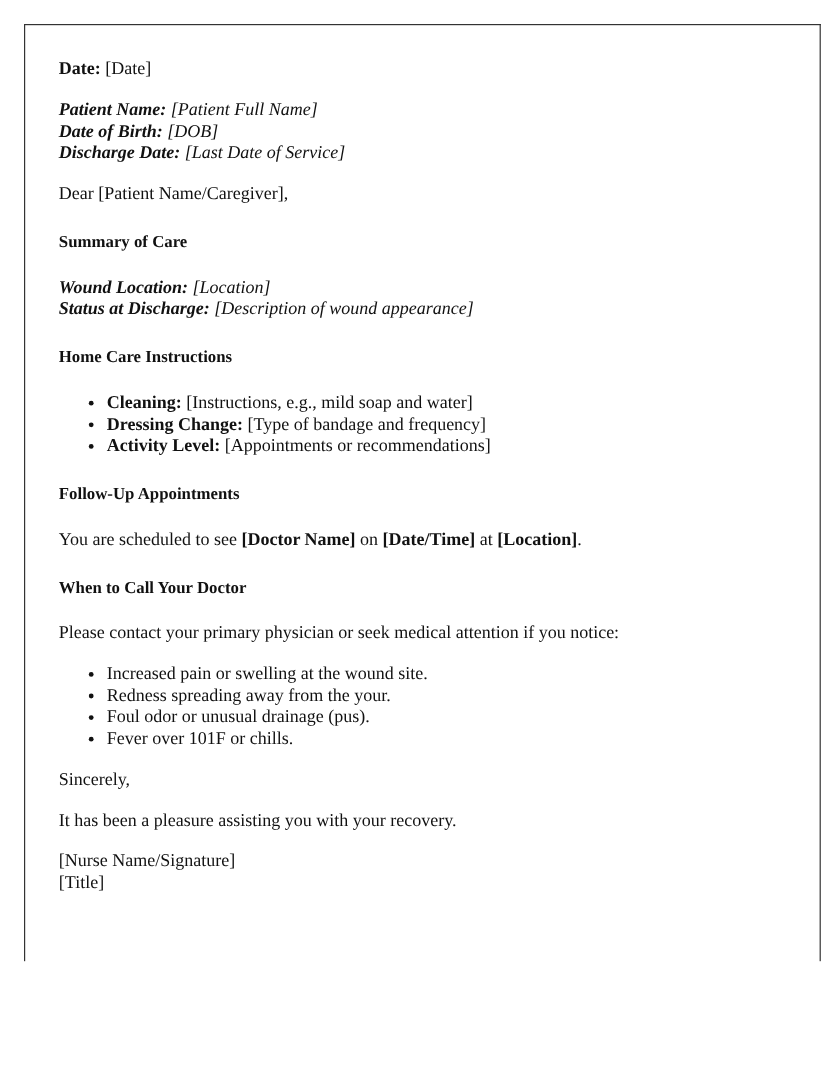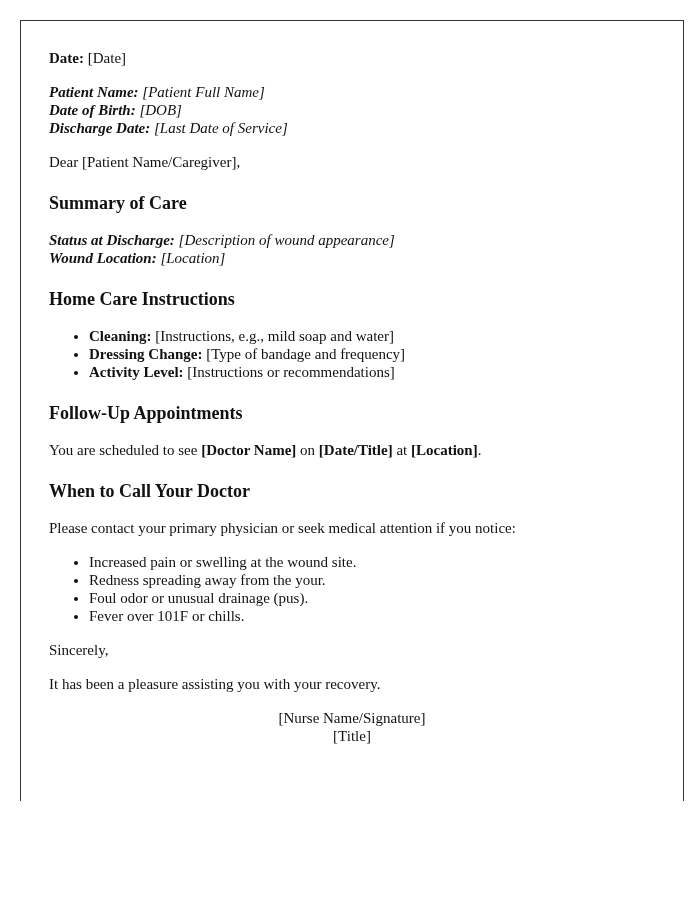--- a/index.html
+++ b/index.html
@@ -4,58 +4,58 @@
 <style>
   html, body { margin: 0; padding: 0; background: #ffffff; }
   body { width: 700px; height: 900px; position: relative; overflow: hidden;
          font-family: "Liberation Serif", "DejaVu Serif", serif; color: #111; }
   .page { position: absolute; left: 20px; top: 20px; width: 664px; height: 781px;
           border: 1px solid #333; border-bottom: none; box-sizing: border-box; overflow: hidden; }
   .content { padding: 28px 28px 0 28px; font-size: 15px; line-height: 18px; }
   p { margin: 0 0 16px 0; }
   .field { margin: 0; font-style: italic; }
   .group { margin: 0 0 16px 0; }
-  h2 { font-size: 18px; font-weight: bold; margin: 22px 0 18px 0; line-height: 20px; }
+  h2 { font-size: 14px; font-weight: bold; margin: 22px 0 18px 0; line-height: 20px; }
   ul { margin: 16px 0 16px 0; padding-left: 40px; }
   li { margin: 0; }
   b { font-weight: bold; }
-  .sig { margin: 0; text-align: center; }
+  .sig { margin: 0; }
 </style>
 </head>
 <body>
 
 <div class="page">
   <div class="content">
 
     <p><b>Date:</b><span> [Date]</span></p>
 
     <div class="group">
       <div class="field"><b>Patient Name:</b><span> [Patient Full Name]</span></div>
       <div class="field"><b>Date of Birth:</b><span> [DOB]</span></div>
       <div class="field"><b>Discharge Date:</b><span> [Last Date of Service]</span></div>
     </div>
 
     <p>Dear [Patient Name/Caregiver],</p>
 
 
     <h2>Summary of Care</h2>
     <div class="group">
+      <div class="field"><b>Wound Location:</b><span> [Location]</span></div>
       <div class="field"><b>Status at Discharge:</b><span> [Description of wound appearance]</span></div>
-      <div class="field"><b>Wound Location:</b><span> [Location]</span></div>
     </div>
 
     <h2>Home Care Instructions</h2>
     <ul>
       <li><b>Cleaning:</b><span> [Instructions, e.g., mild soap and water]</span></li>
       <li><b>Dressing Change:</b><span> [Type of bandage and frequency]</span></li>
-      <li><b>Activity Level:</b><span> [Instructions or recommendations]</span></li>
+      <li><b>Activity Level:</b><span> [Appointments or recommendations]</span></li>
     </ul>
 
     <h2>Follow-Up Appointments</h2>
-    <p><span>You are scheduled to see </span><b>[Doctor Name]</b><span> on </span><b>[Date/Title]</b><span> at </span><b>[Location]</b><span>.</span></p>
+    <p><span>You are scheduled to see </span><b>[Doctor Name]</b><span> on </span><b>[Date/Time]</b><span> at </span><b>[Location]</b><span>.</span></p>
 
     <h2>When to Call Your Doctor</h2>
     <p>Please contact your primary physician or seek medical attention if you notice:</p>
     <ul>
       <li>Increased pain or swelling at the wound site.</li>
       <li>Redness spreading away from the your.</li>
       <li>Foul odor or unusual drainage (pus).</li>
       <li>Fever over 101F or chills.</li>
     </ul>
 

